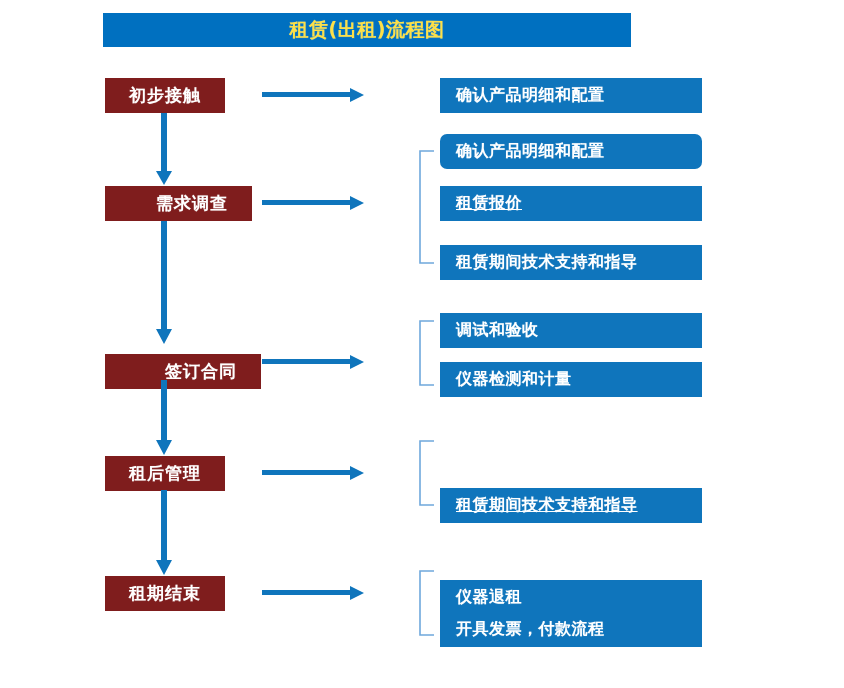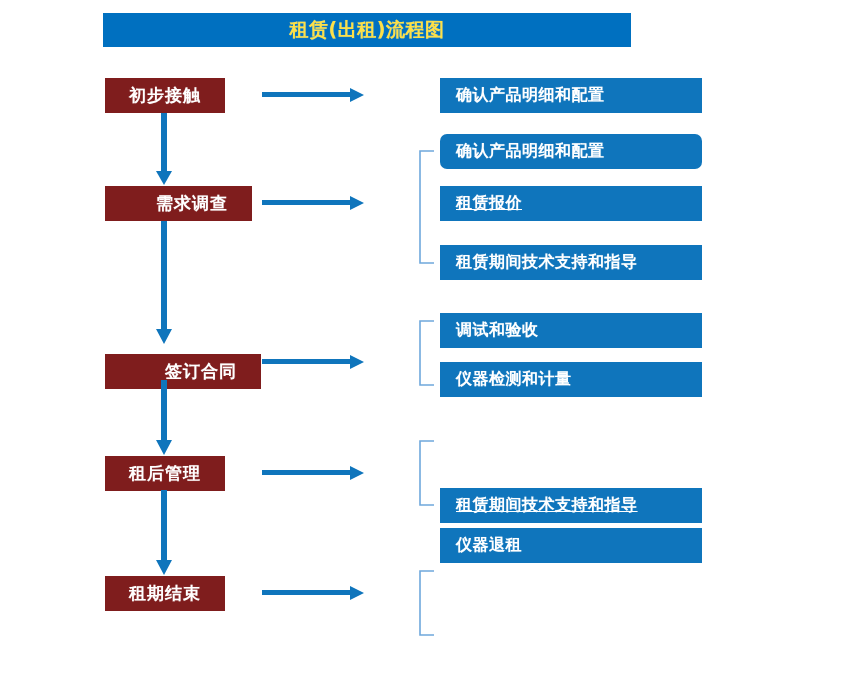--- a/index.html
+++ b/index.html
@@ -206,16 +206,17 @@
 
   <div class="detail-box" style="top:245px;">租赁期间技术支持和指导</div>
 
   <div class="detail-box" style="top:313px;">调试和验收</div>
 
   <div class="detail-box" style="top:362px;font-family:Liberation Mono, monospace;">仪器检测和计量</div>
 
 
   <div class="detail-box" style="top:488px;text-decoration:underline;">租赁期间技术支持和指导</div>
 
-  <div class="detail-box" style="top:528px;">仪器退租</div>
-
+  <div class="detail-box" style="top:580px;">仪器退租</div>
+
+  <div class="detail-box" style="top:612px;">开具发票，付款流程</div>
 
 </div>
 
 </body></html>

